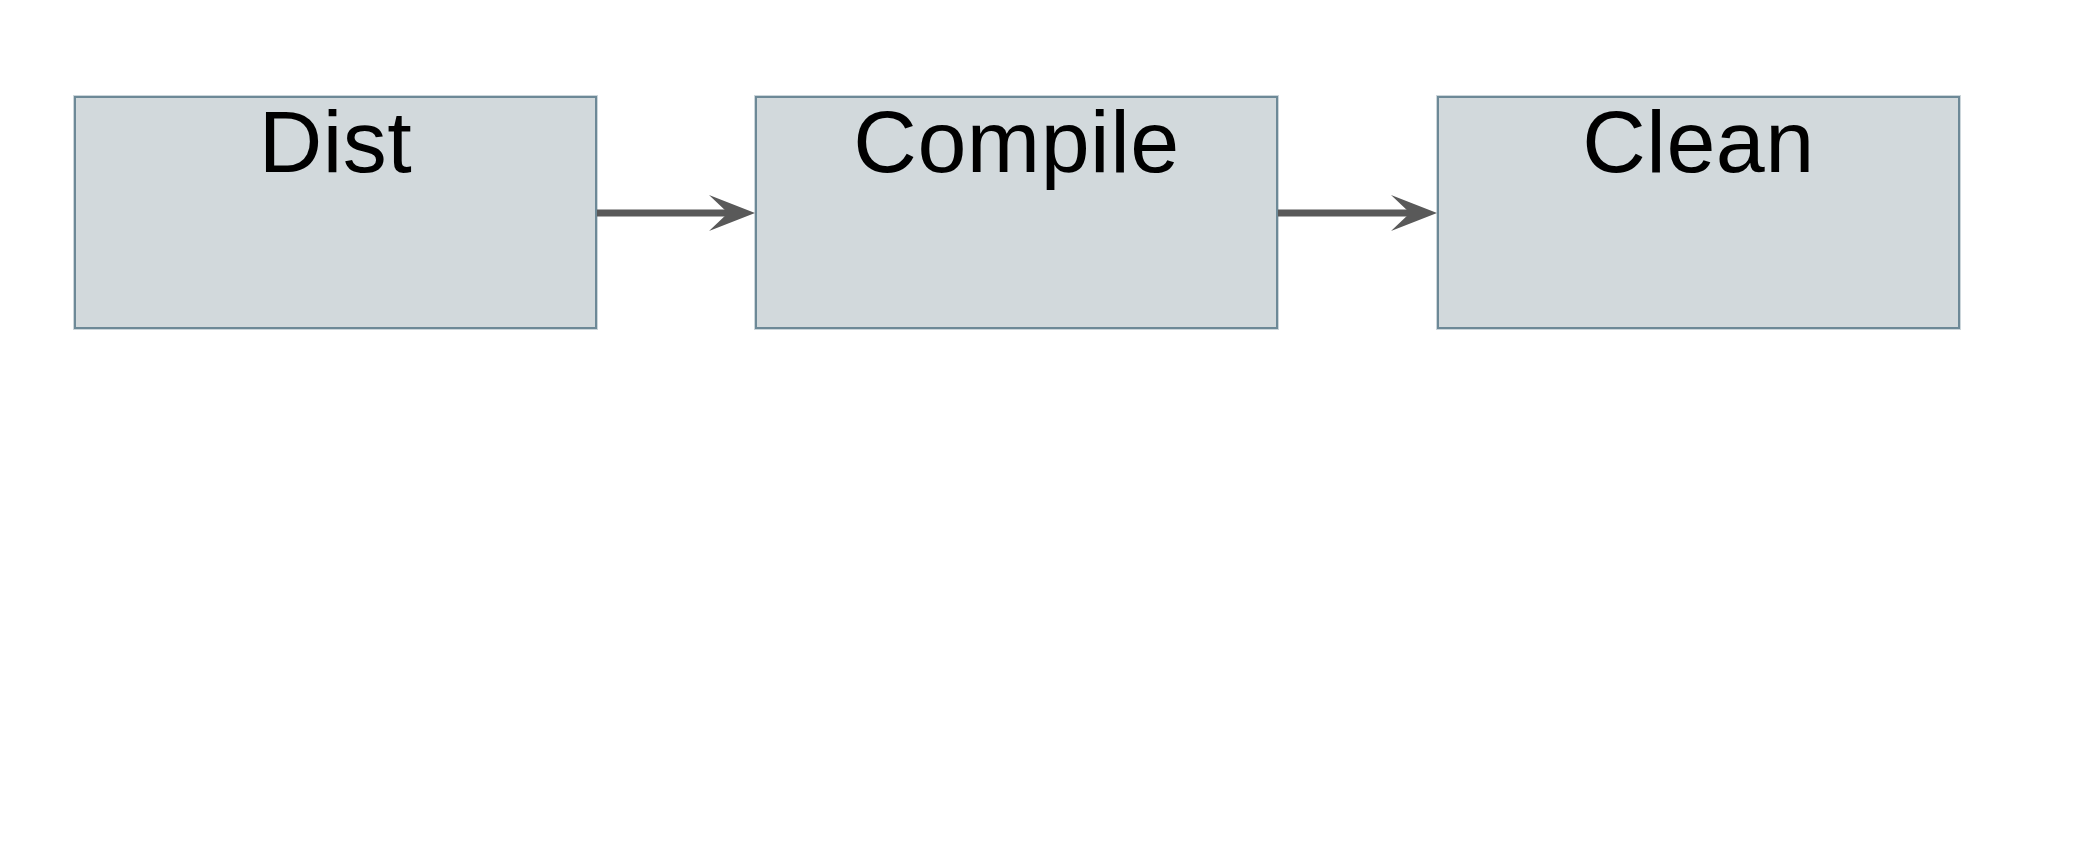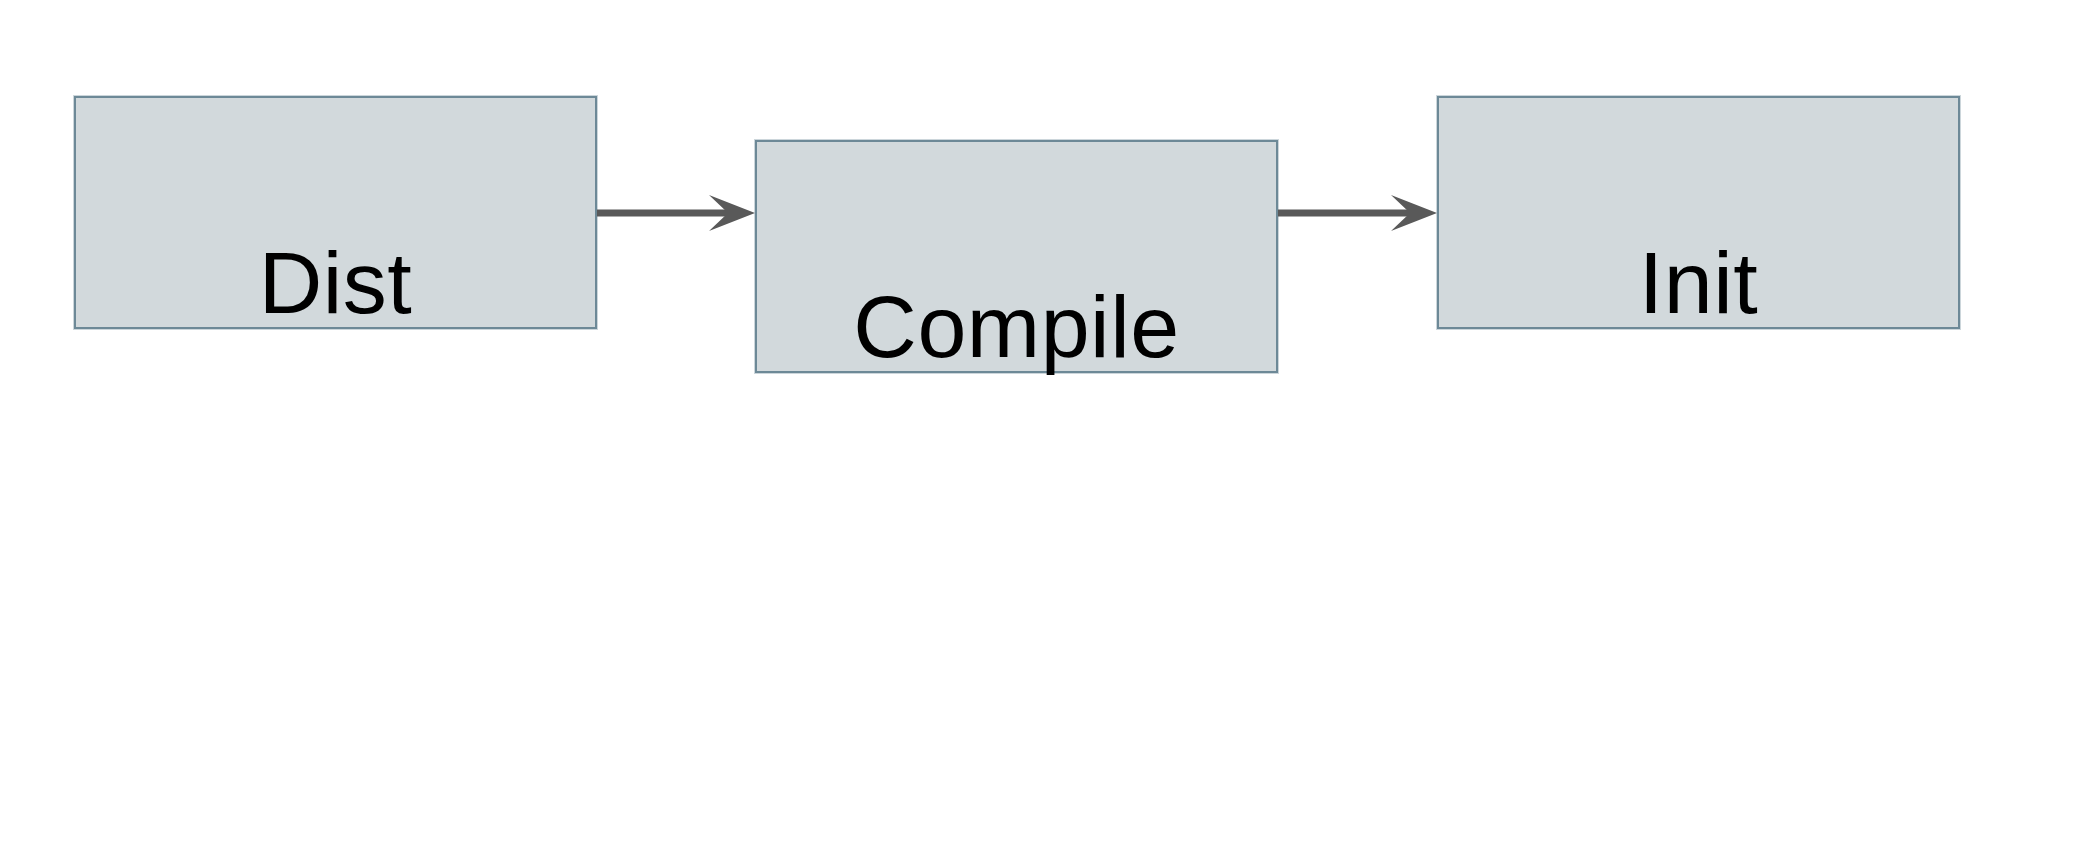--- a/index.html
+++ b/index.html
@@ -21,32 +21,32 @@
     width: 2078px; height: 848px;
     background: var(--bg);
   }
   .node {
     position: absolute;
     width: 523px; height: 233px;
     background: var(--node-fill);
     border: 2px solid var(--node-border);
     box-shadow: 0 0 0 1px rgba(109,137,151,0.35);
     display: flex;
-    align-items: flex-end;
+    align-items: flex-start;
     justify-content: center;
   }
   .node .label {
     font-size: 88px;
     line-height: 1;
     color: var(--text);
     letter-spacing: 0.5px;
     white-space: nowrap;
   }
   .node-dist    { left: 74px;   top: 96px;  }
-  .node-compile { left: 755px;  top: 96px; margin-top: 44px;  }
+  .node-compile { left: 755px;  top: 96px;  }
   .node-init    { left: 1437px; top: 96px;  }
   .node-clean   { left: 755px;  top: 517px; }
   .arrow {
     position: absolute;
     color: var(--arrow);
     display: block;
   }
   .arrow-1 { left: 597px;  top: 191px; }
   .arrow-2 { left: 1278px; top: 191px; }
 </style>
@@ -67,17 +67,17 @@
   <div class="node node-compile">
     <span class="label">Compile</span>
   </div>
 
   <svg class="arrow arrow-2" width="159" height="44" viewBox="0 0 159 44">
     <line x1="0" y1="22" x2="132" y2="22" stroke="currentColor" stroke-width="7"></line>
     <path d="M159,22 L113,4 L132,22 L113,40 Z" fill="currentColor"></path>
   </svg>
 
   <div class="node node-init">
-    <span class="label">Init</span>
+    <span class="label">Clean</span>
   </div>
 
 
 </div>
 
 </body></html>

